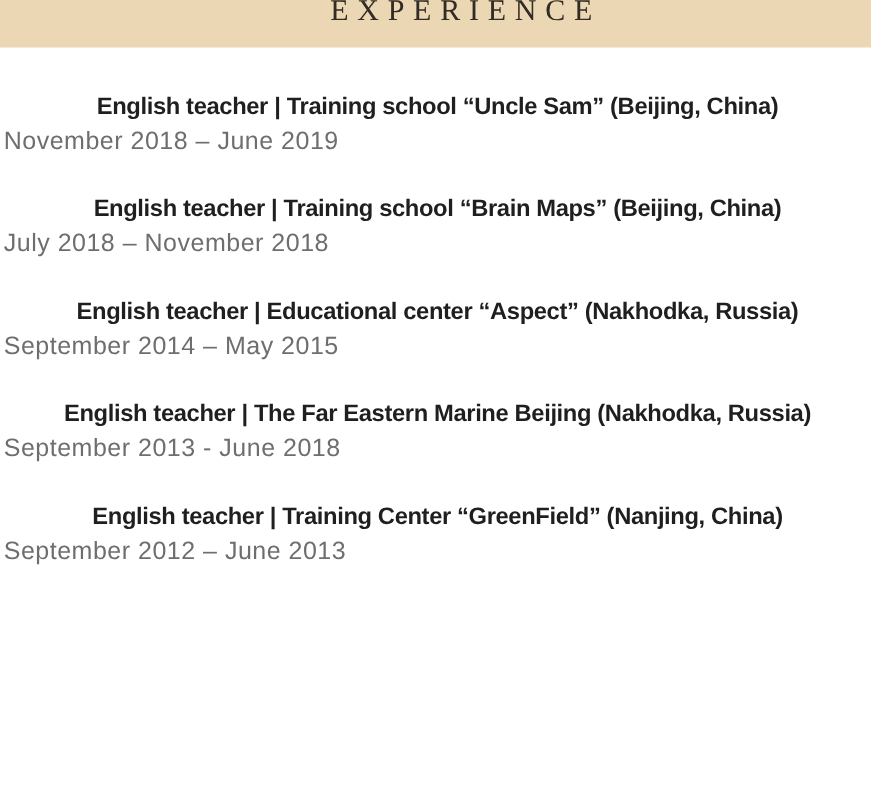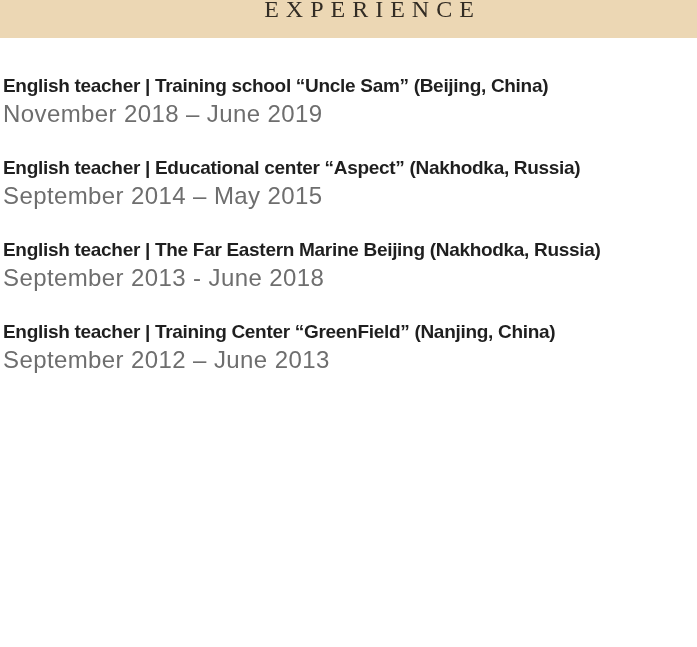--- a/index.html
+++ b/index.html
@@ -39,24 +39,25 @@
     margin: 0 0 27px 0;
   }
   .entry-title {
     margin: 0;
     font-size: 19px;
     line-height: 27.5px;
     font-weight: 700;
     letter-spacing: -0.3px;
     color: #1f1f1f;
     white-space: pre; 
+    text-align: center;
   }
   .entry-period {
     margin: 0;
-    font-size: 24px;
+    font-size: 20px;
     line-height: 27.5px;
     font-weight: 400;
     letter-spacing: 0.4px;
     color: #6e6e6e;
     white-space: pre;
   }
 </style>
 </head>
 <body>
 
@@ -64,20 +65,24 @@
   <h1 class="section-title">EXPERIENCE</h1>
 </div>
 
 <div class="content">
 
   <div class="entry">
     <p class="entry-title">English teacher | Training school “Uncle Sam” (Beijing, China)</p>
     <p class="entry-period">November 2018 – June 2019</p>
   </div>
 
+  <div class="entry">
+    <p class="entry-title">English teacher | Training school “Brain Maps” (Beijing, China)</p>
+    <p class="entry-period">July 2018 – November 2018</p>
+  </div>
 
   <div class="entry">
   </div>
 
   <div class="entry">
     <p class="entry-title">English teacher | Educational center “Aspect” (Nakhodka, Russia)</p>
     <p class="entry-period">September 2014 – May 2015</p>
   </div>
 
 

